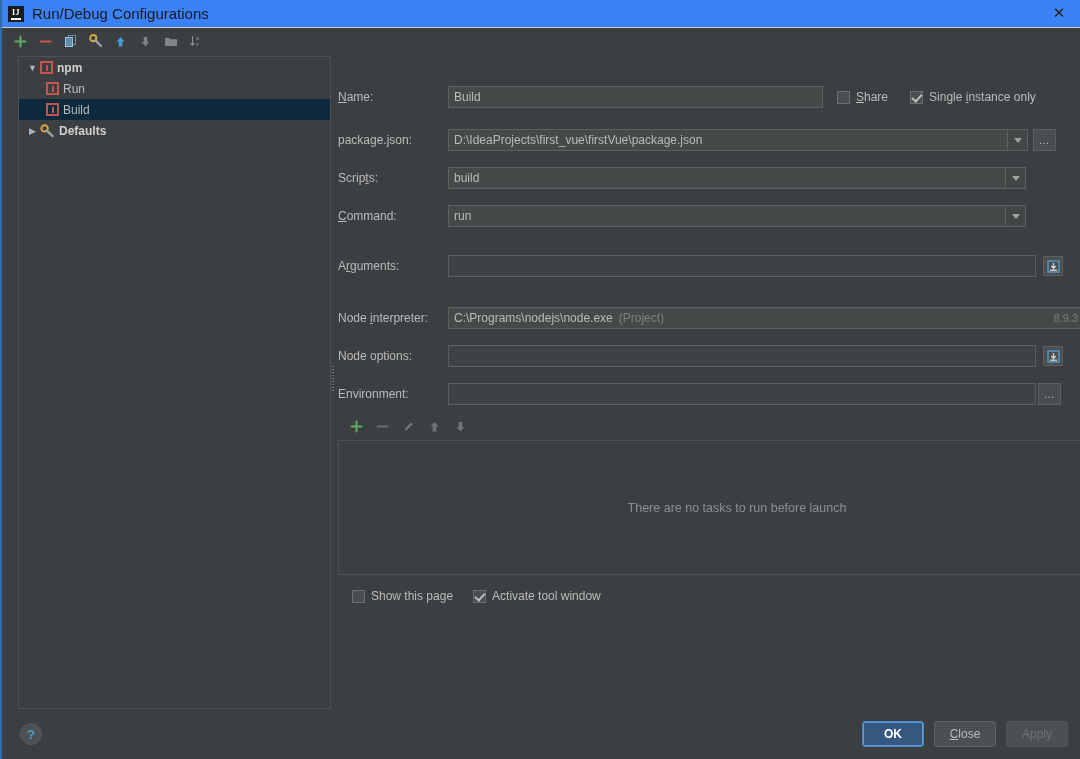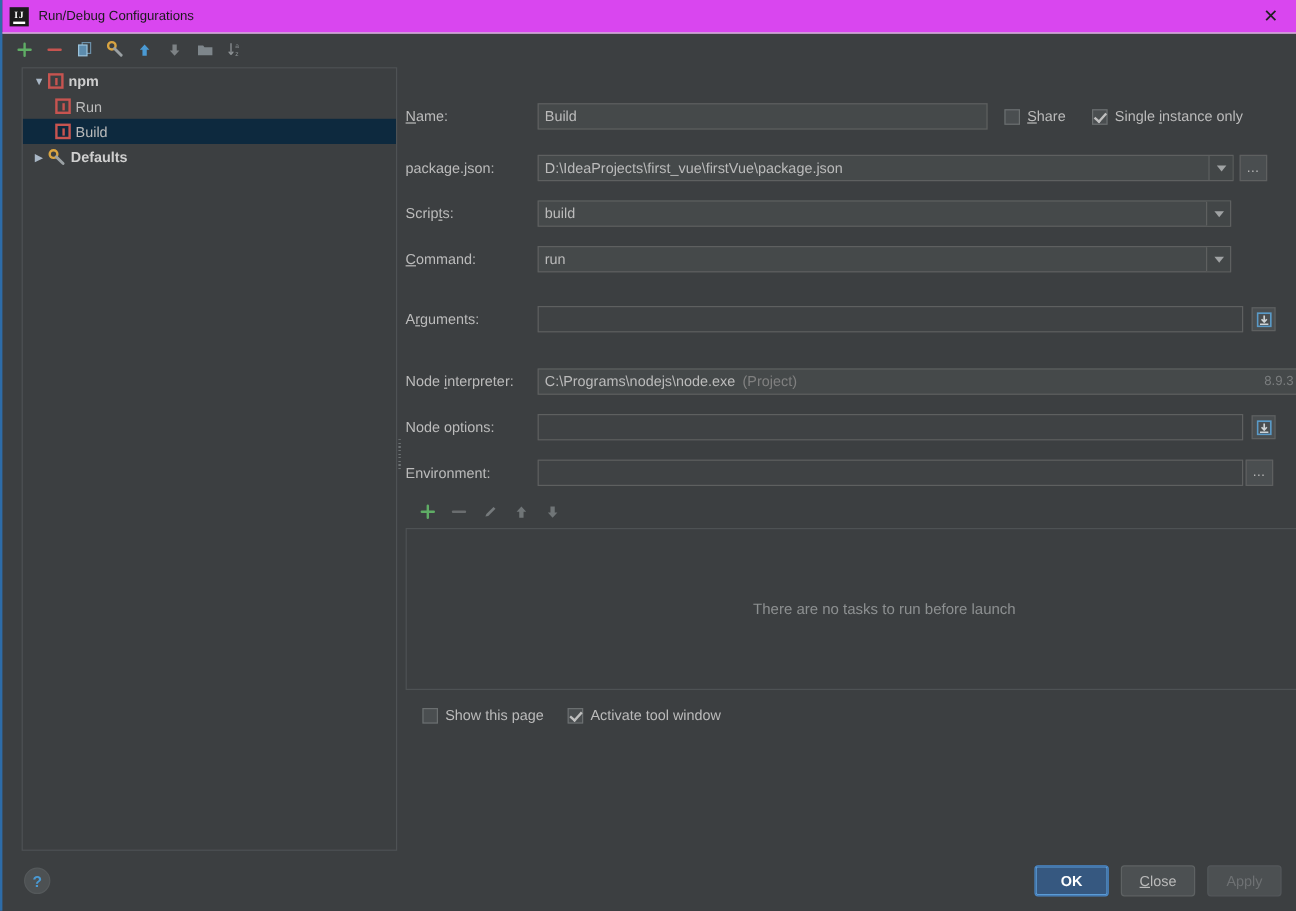--- a/index.html
+++ b/index.html
@@ -16,21 +16,21 @@
     position: absolute; inset: 0;
     border-left: 2px solid #2d6ca8;
     box-sizing: border-box;
     background: #3c3f41;
     display: flex; flex-direction: column;
   }
 
   
   .titlebar {
     height: 27px; min-height: 27px;
-    background: #d946ef;
+    background: #3b82f6;
     display: flex; align-items: center;
     padding-left: 6px;
     border-bottom: 1px solid #d0d0d0;
     position: relative;
   }
   .ij-logo {
     width: 16px; height: 16px;
     background: #1b1b1b;
     display: flex; align-items: center; justify-content: center;
     margin-right: 8px; position: relative;
@@ -39,21 +39,21 @@
     color: #fff; font-size: 8px; font-weight: bold;
     font-family: "Liberation Serif", serif;
     letter-spacing: 0.5px; line-height: 1;
     margin-top: -2px;
   }
   .ij-logo::after {
     content: ""; position: absolute; bottom: 2px; left: 3px;
     width: 10px; height: 2px; background: #fff;
   }
   .title-text {
-    color: #1a1a1a; font-size: 11px;
+    color: #1a1a1a; font-size: 15px;
   }
   .close-btn {
     position: absolute; right: 0; top: 0;
     width: 42px; height: 26px;
     display: flex; align-items: center; justify-content: center;
     color: #202020; font-size: 15px; cursor: pointer;
     font-family: "DejaVu Sans", sans-serif;
   }
 
   

